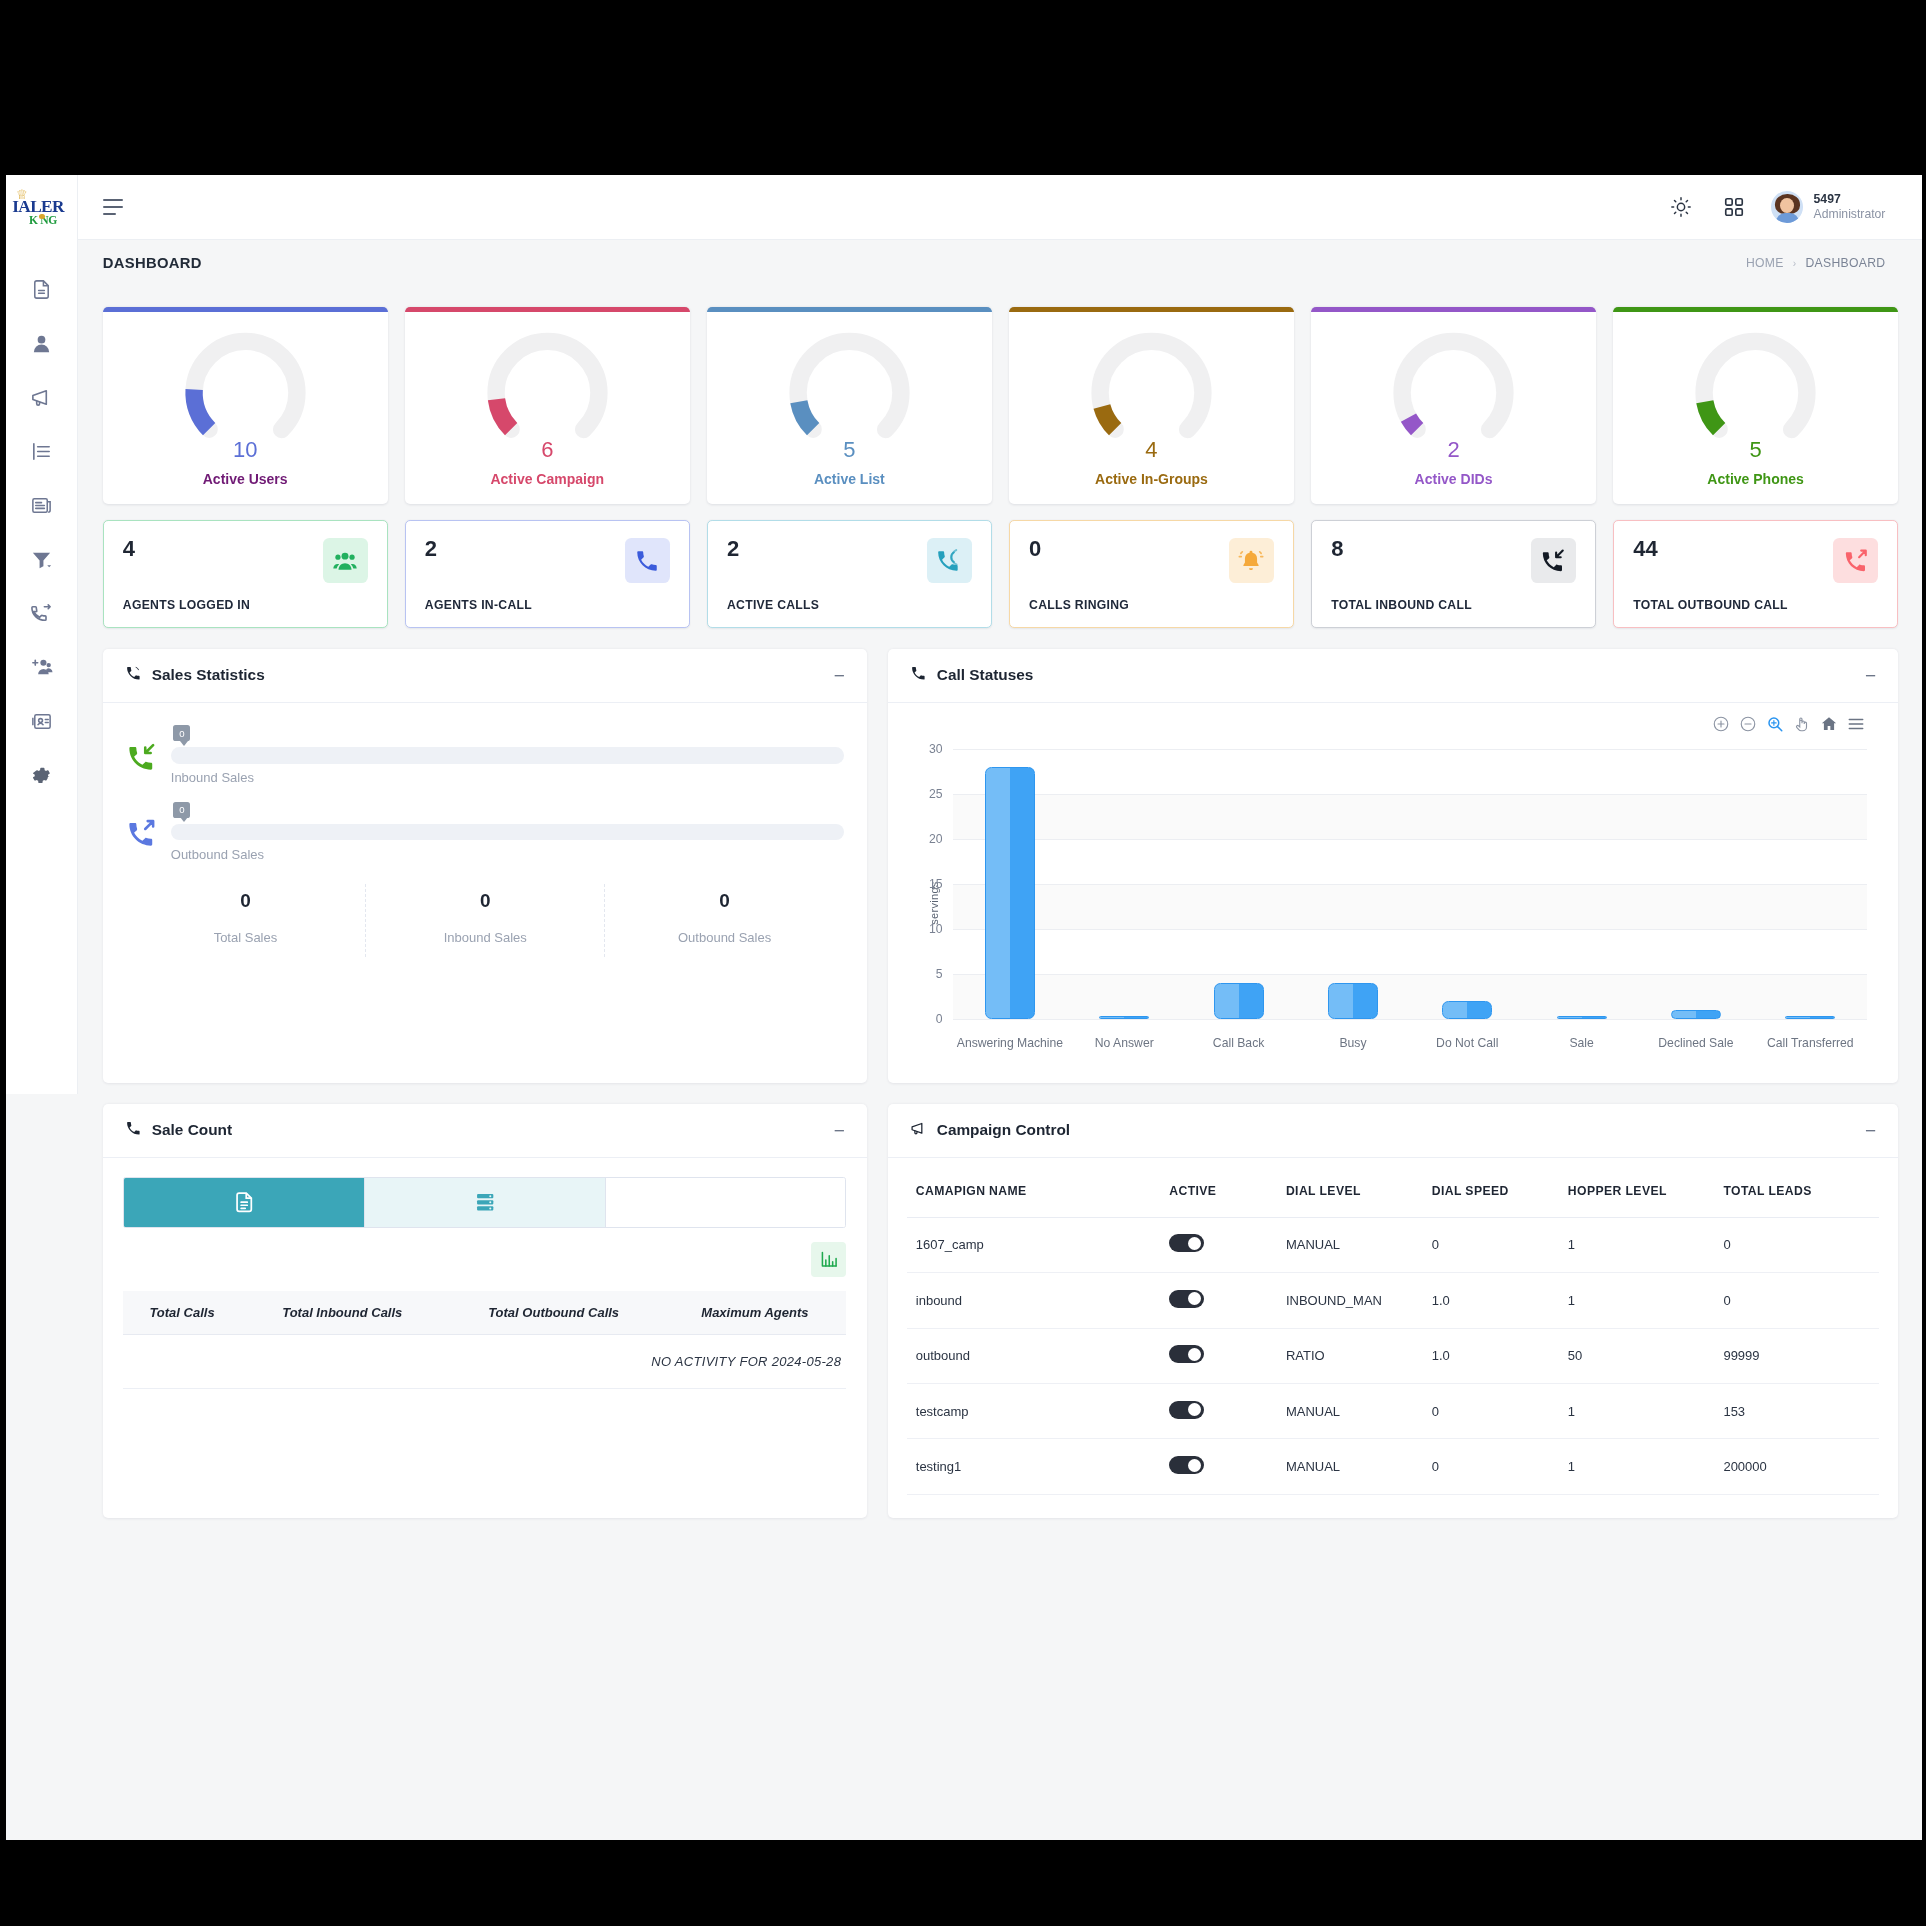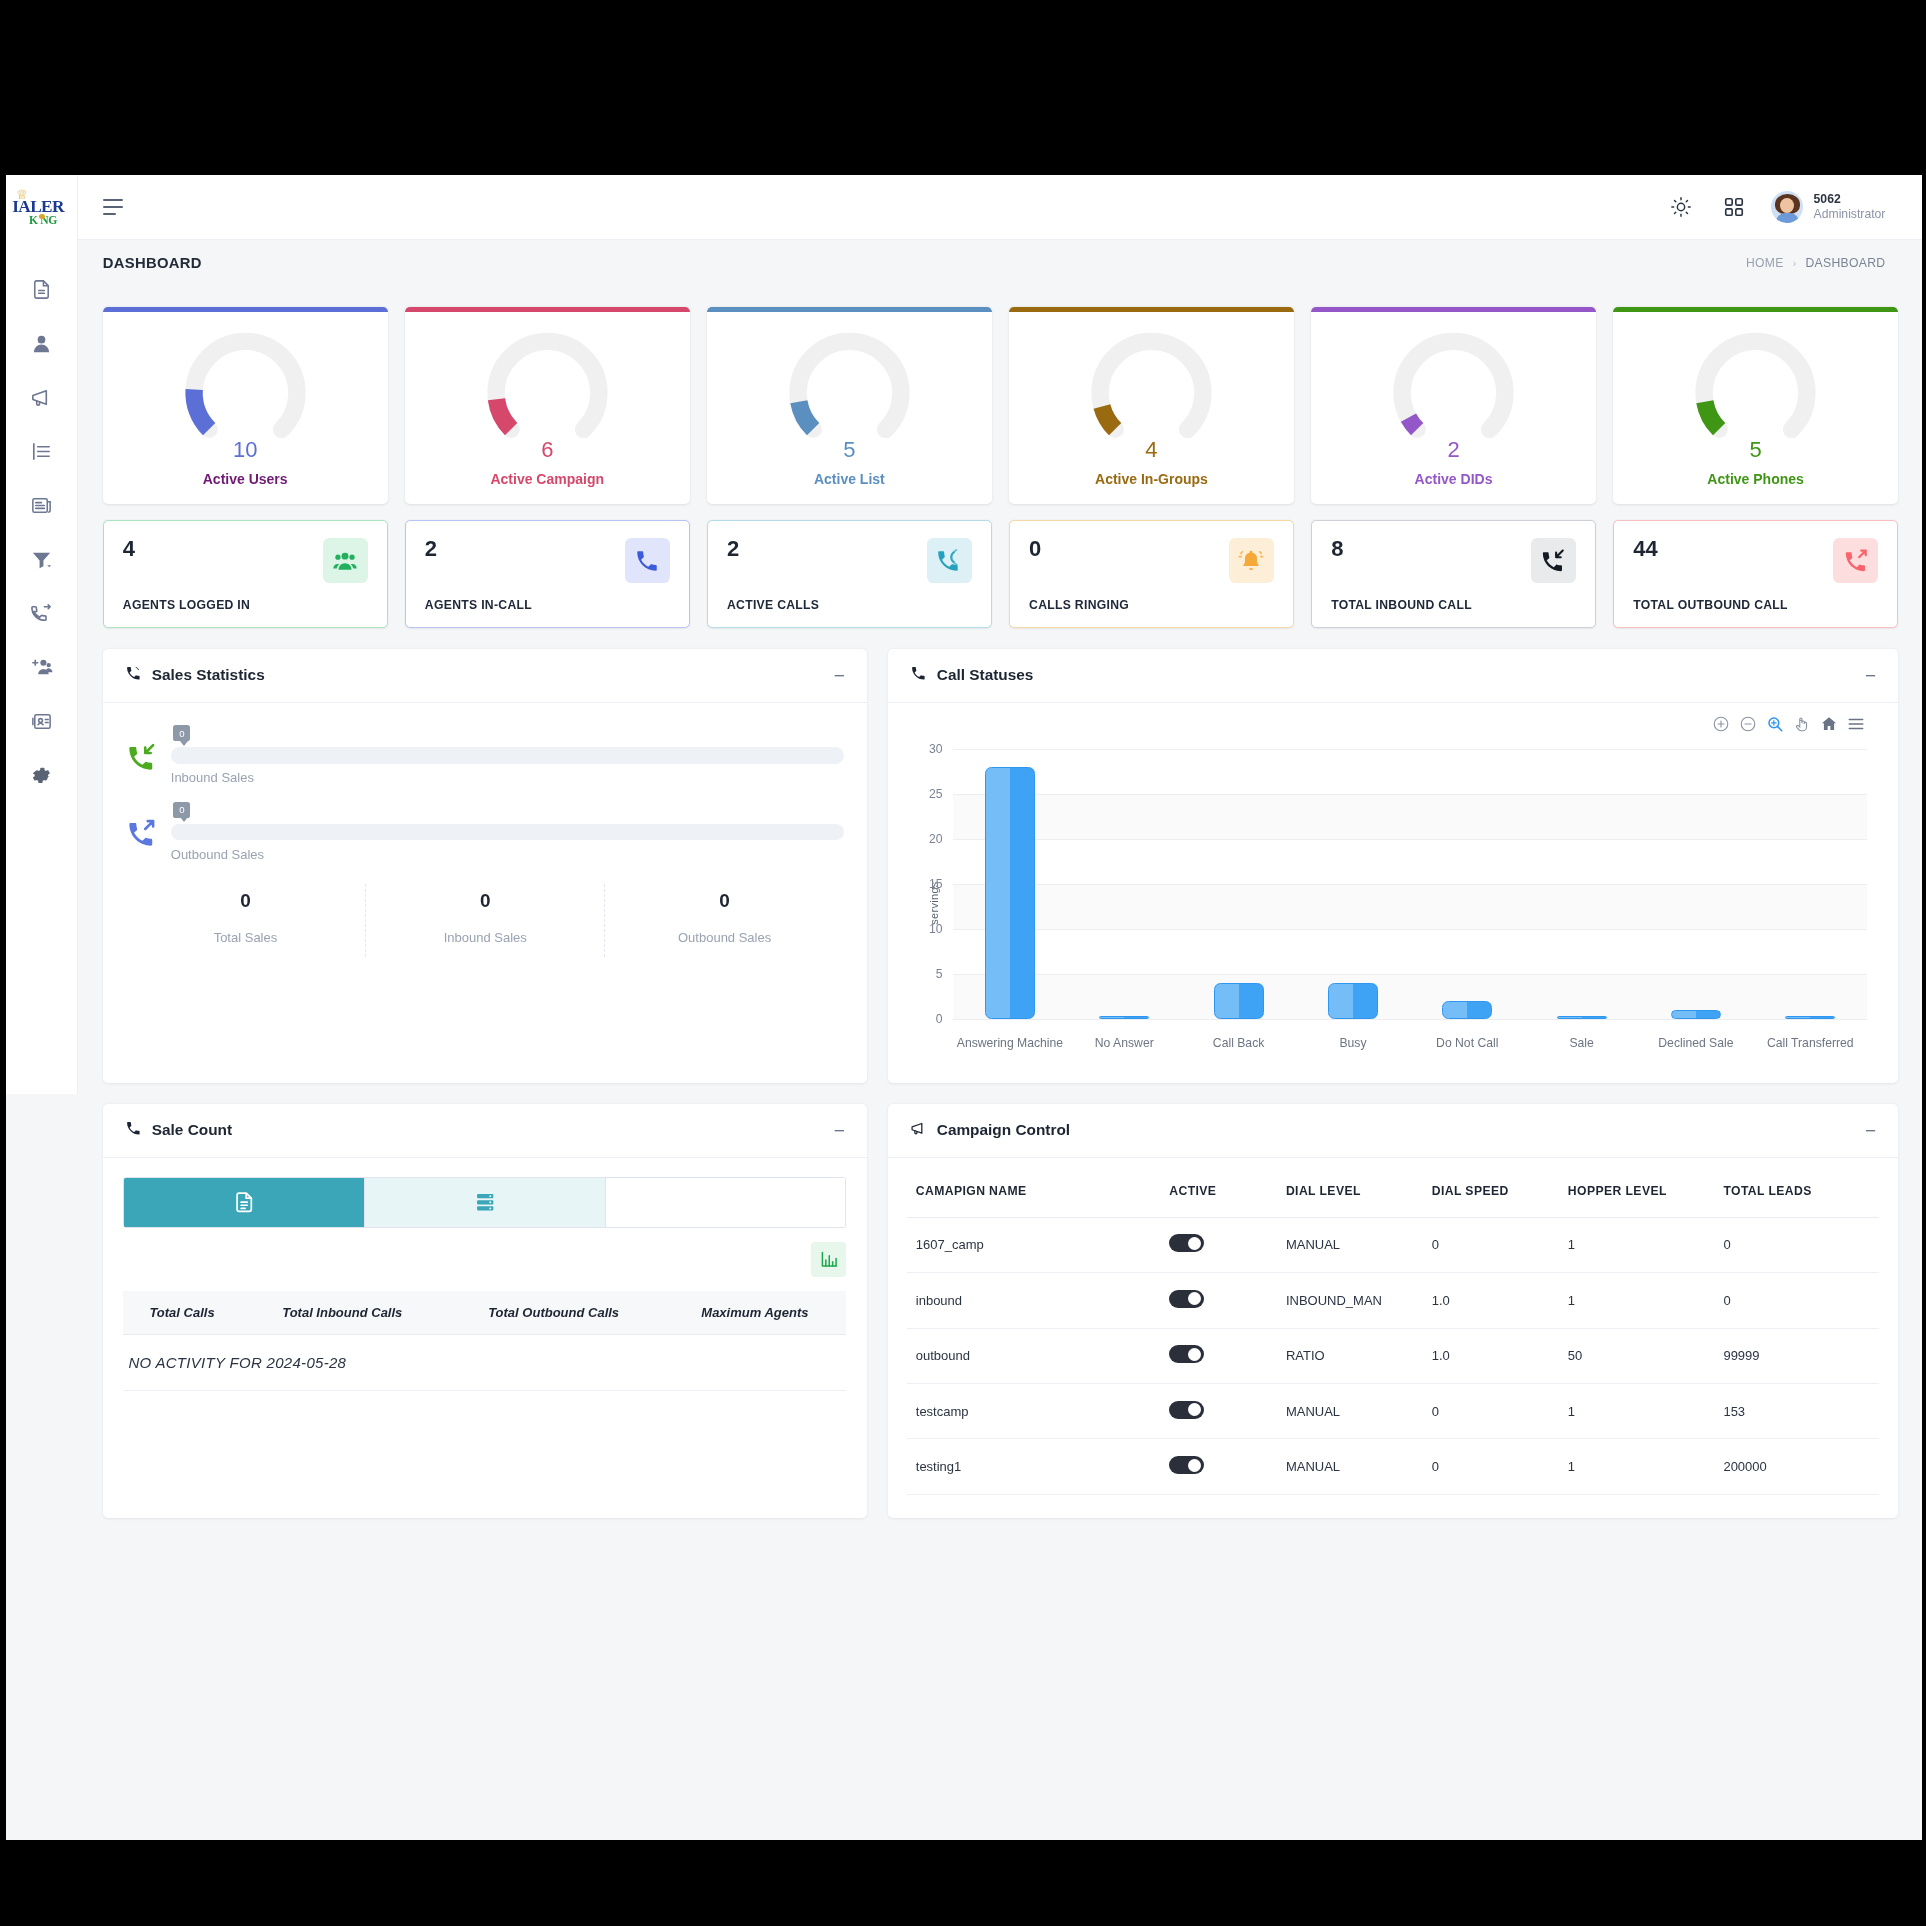--- a/index.html
+++ b/index.html
@@ -139,21 +139,21 @@
   .seg .s2 { background:#e8f5f7; border-left:0.6px solid #dfe4ee; }
   .seg .s3 { background:#fff; border-left:0.6px solid #dfe4ee; }
   .seg svg { width:24.4px; height:24.4px; }
   .cc-chartbtn { display:flex; justify-content:flex-end; margin-top:14px; }
   .greenbtn { width:35px;height:35px;background:#e7f7ec;border-radius:3.9px;display:flex;
     align-items:center;justify-content:center;cursor:pointer;}
   .greenbtn svg { width:20.5px;height:20.5px; }
   .cc-table { width:100%; border-collapse:collapse; margin-top:14px; }
   .cc-table th { background:#f7f8fa; font-size:13px; font-weight:bold; color:#1f2633;
     padding:14px 5.1px; text-align:center; border-bottom:0.6px solid #e7eaf1; }
-  .cc-table td { padding:19px 5.1px; text-align:left; font-size:15px; color:#2b3443;
+  .cc-table td { padding:19px 5.1px; text-align:right; font-size:13px; color:#2b3443;
     border-bottom:0.6px solid #eceff5; letter-spacing:0.3px; }
 
   
   .camp-body { padding:3.9px 19px 23px; }
   .camp-table { width:100%; border-collapse:collapse; }
   .camp-table th { font-size:12.2px; font-weight:bold; color:#1f2633; letter-spacing:0.4px;
     padding:22px 0 19px; text-align:left; border-bottom:0.6px solid #e9ecf3; }
   .camp-table td { font-size:13px; color:#2b3443; padding:16.7px 0; border-bottom:0.6px solid #eef0f5; text-align:left; }
   .camp-table th:nth-child(1), .camp-table td:nth-child(1){ width:27%; padding-left:9px; }
   .camp-table th:nth-child(2), .camp-table td:nth-child(2){ width:12%; }
@@ -273,21 +273,21 @@
             <rect x="14" y="14" width="7" height="7" rx="1.5"></rect>
         </svg>
       </div>
       <div class="user-box">
         <div class="avatar">
           <div class="hair"></div>
             <div class="face"></div>
             <div class="body"></div>
         </div>
         <div class="user-meta">
-          <div class="user-id">5062</div>
+          <div class="user-id">5497</div>
           <div class="user-role">Administrator</div>
         </div>
       </div>
     </div>
   </div>
 
   <div class="page-head">
     <div class="page-title">DASHBOARD</div>
     <div class="crumbs">
       <span>HOME</span>

